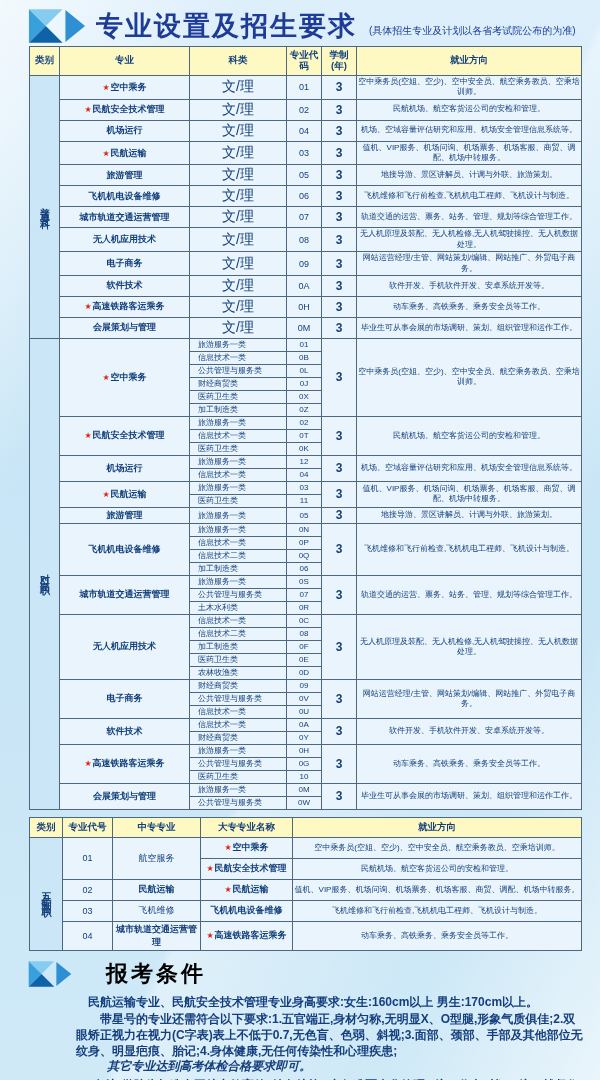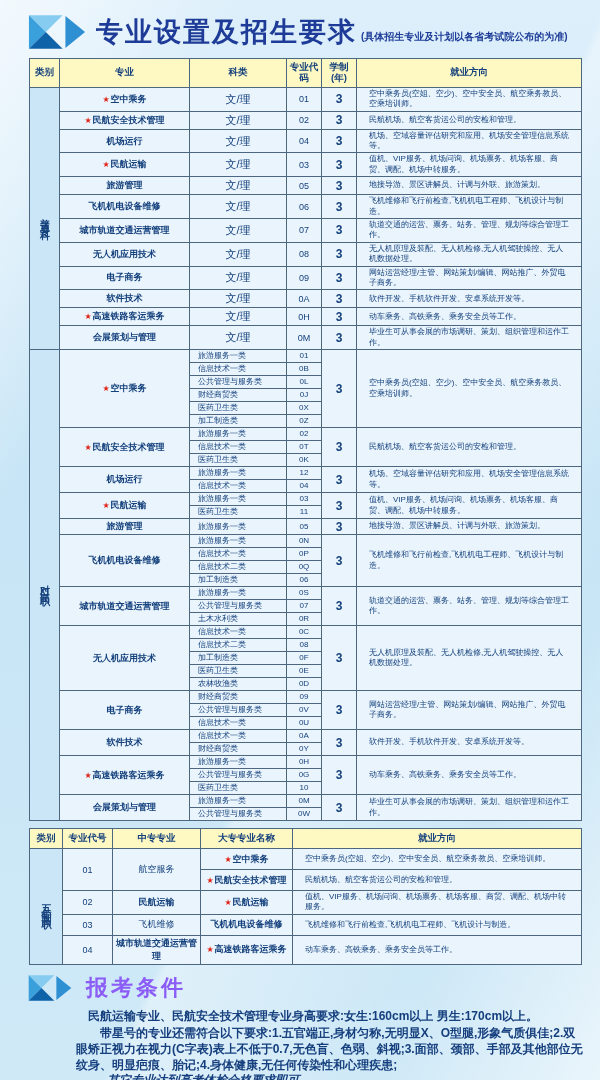--- a/index.html
+++ b/index.html
@@ -8,51 +8,51 @@
     font-family: "Liberation Sans", "DejaVu Sans", sans-serif;
     color:#16417f;
     background:
       linear-gradient(115deg, rgba(255,255,255,.65) 0%, rgba(255,255,255,0) 22%),
       linear-gradient(295deg, rgba(255,255,255,.55) 0%, rgba(255,255,255,0) 20%),
       linear-gradient(115deg, rgba(255,255,255,0) 55%, rgba(255,255,255,.35) 56%, rgba(255,255,255,0) 78%),
       linear-gradient(180deg,#ddeffb 0%, #c7e5f6 45%, #cfe9f7 100%);
     position:relative;
   }
   
-  .header { display:flex; align-items:center; padding:10px 0 4px 28px; height:58px; }
+  .header { display:flex; align-items:center; padding:10px 0 4px 28px; height:46px; }
   .logo { flex:0 0 auto; margin-right:10px; }
   .page-title { font-size:27px; font-weight:bold; color:#1d3b97; letter-spacing:2px; line-height:1; }
-  .title-note { font-size:10px; font-weight:bold; color:#1d3b97; margin-left:4px; padding-top:10px; letter-spacing:0; }
+  .title-note { font-size:10px; font-weight:normal; color:#1d3b97; margin-left:12px; padding-top:10px; letter-spacing:0; }
 
   
   table { border-collapse:collapse; table-layout:fixed; width:552px; margin:0 0 0 29px; }
   th, td { border:1px solid #4d6780; vertical-align:middle; }
   th { background:#fef9c3; color:#14407c; font-size:9.5px; font-weight:bold; padding:3px 1px; line-height:1.15; }
   td { background:#e9f4fc; color:#14407c; }
   .cat-cell { background:#cbe6f6; text-align:center; }
   .cat-cell .vert { writing-mode:vertical-rl; text-orientation:upright; letter-spacing:4px; font-size:10px; font-weight:bold; margin:0 auto; }
   .major { font-weight:bold; font-size:9px; text-align:center; padding:1px 2px; }
-  .subject { text-align:center; font-size:11px; padding:1px 2px; }
+  .subject { text-align:center; font-size:14px; padding:1px 2px; }
   .code { text-align:center; font-size:9px; padding:1px 0; }
   .years { text-align:center; font-size:12px; font-weight:bold; padding:0; }
-  .jobs { font-size:8px; line-height:1.3; padding:1px 12px; }
+  .jobs { font-size:8px; line-height:1.3; padding:1px 0;text-align:center; }
   .star { color:#e02319; margin-right:1px; font-size:8px; }
   .pk-row td { height:17px; }
   .dk-row td { height:13px; }
   .dk-row .subject, .dk-row .code { font-size:8px; padding:0 4px; line-height:1.2; }
   .dk-row .subject { text-align:left; padding-left:8px; }
   #five-table { margin-top:7px; }
   #five-table th { padding:4px 1px; }
   #five-table td { height:21px; }
   #five-table .jobs { font-size:8px; }
   #five-table .major { font-size:9px; }
 
   
   .section-heading { display:flex; align-items:center; padding:8px 0 2px 28px; height:40px; }
-  .section-heading h2 { font-size:22px; font-weight:bold; color:#8b5cf6; letter-spacing:3px; margin-left:4px; }
+  .section-heading h2 { font-size:22px; font-weight:bold; color:#000000; letter-spacing:3px; margin-left:24px; }
   .req-block { margin:4px 14px 0 76px; color:#153e7d; }
   .req-block p { font-size:12px; font-weight:bold; line-height:1.3; }
   .req-line { padding-left:12px; }
   .req-cond { text-indent:2em; margin-top:2px; }
   .req-other { font-style:italic; text-indent:2.6em; }
   .req-note { font-size:9px; font-weight:bold; line-height:1.45; text-indent:1.5em; margin-top:3px; }
 </style>
 </head>
 <body>
 

